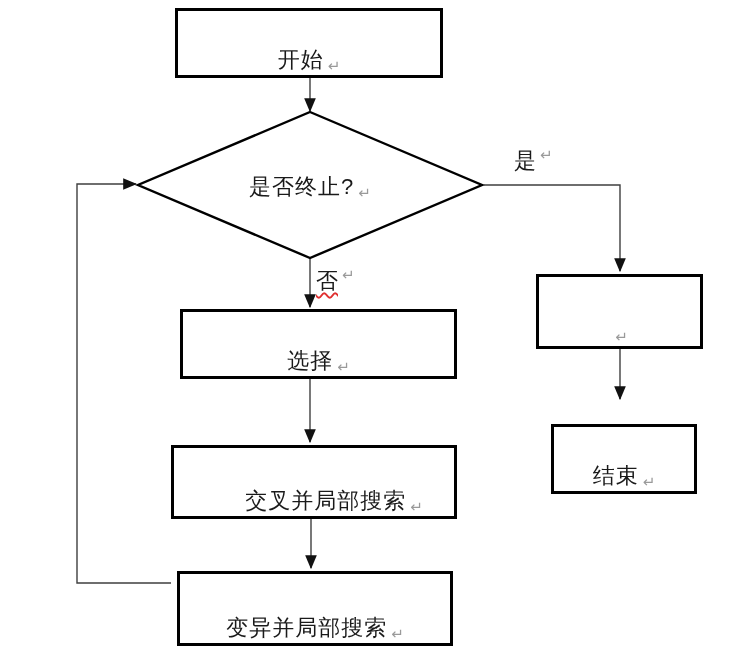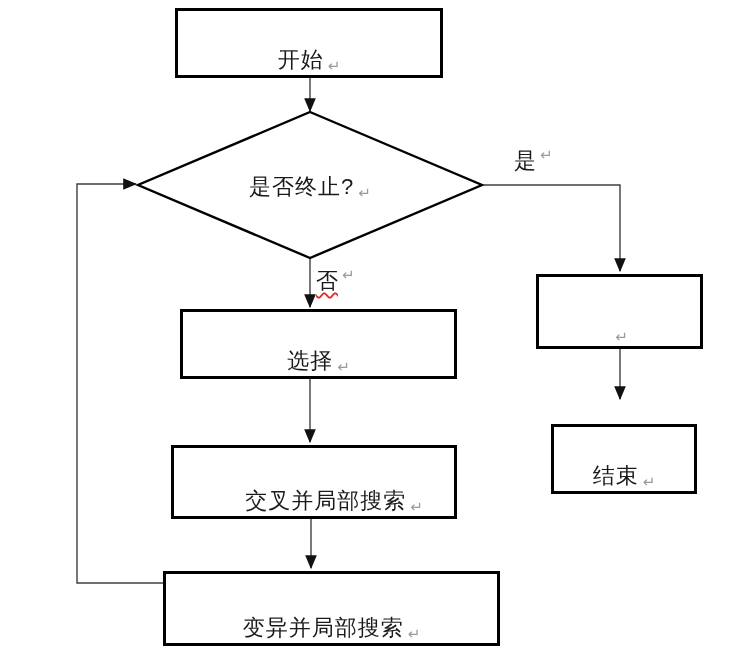--- a/index.html
+++ b/index.html
@@ -111,21 +111,21 @@
   <div class="node rect-node" style="left:180px; top:309px; width:277px; height:70px;">
     <span>选择</span>
     <span class="pmark">↵</span>
   </div>
 
   <div class="node rect-node" style="left:171px; top:445px; width:286px; height:74px;padding-left:40px;">
     <span>交叉并局部搜索</span>
     <span class="pmark">↵</span>
   </div>
 
-  <div class="node rect-node" style="left:163px; top:571px; width:337px; height:75px;">
+  <div class="node rect-node" style="left:177px; top:571px; width:276px; height:75px;">
     <span>变异并局部搜索</span>
     <span class="pmark">↵</span>
   </div>
 
   <div class="node rect-node" style="left:536px; top:274px; width:167px; height:75px;">
     <span class="pmark">↵</span>
   </div>
 
   <div class="node rect-node" style="left:551px; top:402px; width:146px; height:70px;margin-top:22px;">
     <span>结束</span>

